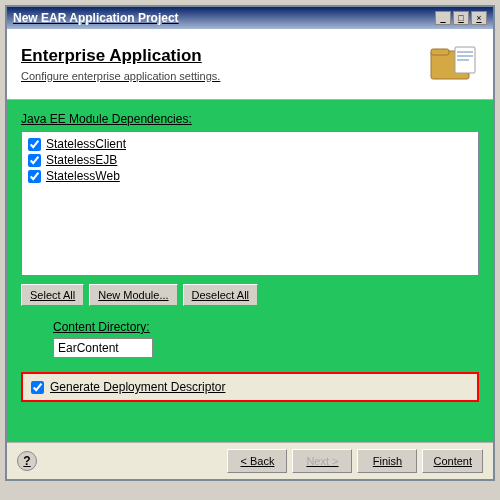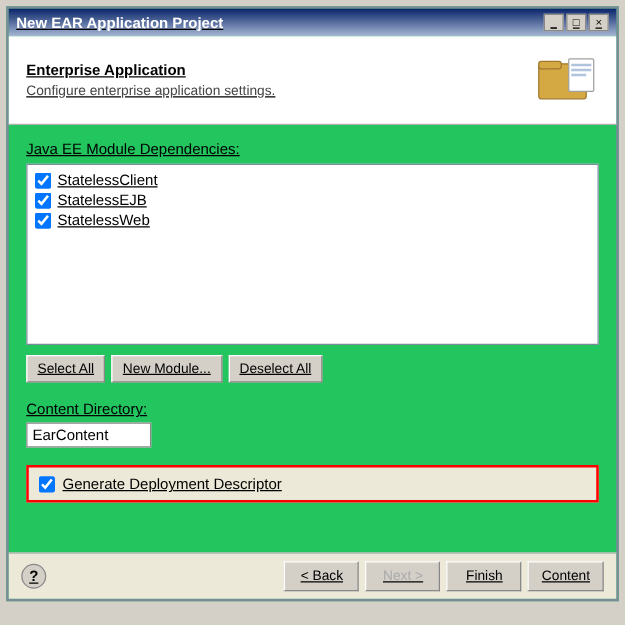--- a/index.html
+++ b/index.html
@@ -53,21 +53,21 @@
     }
     .header-section {
       background: white;
       padding: 10px 14px 10px 14px;
       border-bottom: 1px solid #b0b0b0;
       display: flex;
       align-items: center;
       justify-content: space-between;
     }
     .header-title {
-      font-size: 12px;
+      font-size: 17px;
       font-weight: bold;
       color: #000;
       margin-bottom: 4px;
     }
     .header-subtitle {
       font-size: 11px;
       color: #444;
     }
     .header-icon {
       width: 50px;
@@ -114,20 +114,21 @@
       background: #d4d0c8;
       border: 1px solid #888;
       border-top-color: #fff;
       border-left-color: #fff;
       cursor: pointer;
       min-width: 60px;
       height: 22px;
     }
     .content-dir-section {
       margin-top: 14px;
+      margin-left: 32px;
     }
     .content-dir-label {
       font-size: 12px;
       margin-bottom: 4px;
     }
     .content-dir-input {
       width: 100px;
       height: 20px;
       border: 1px solid #888;
       font-size: 12px;

